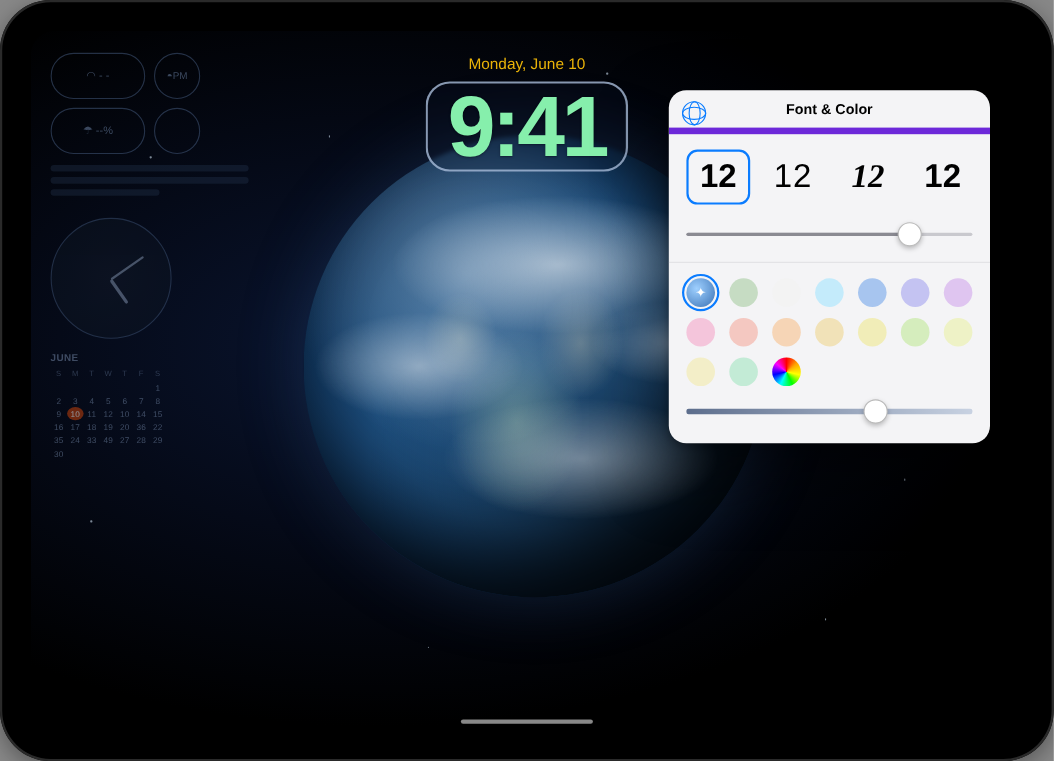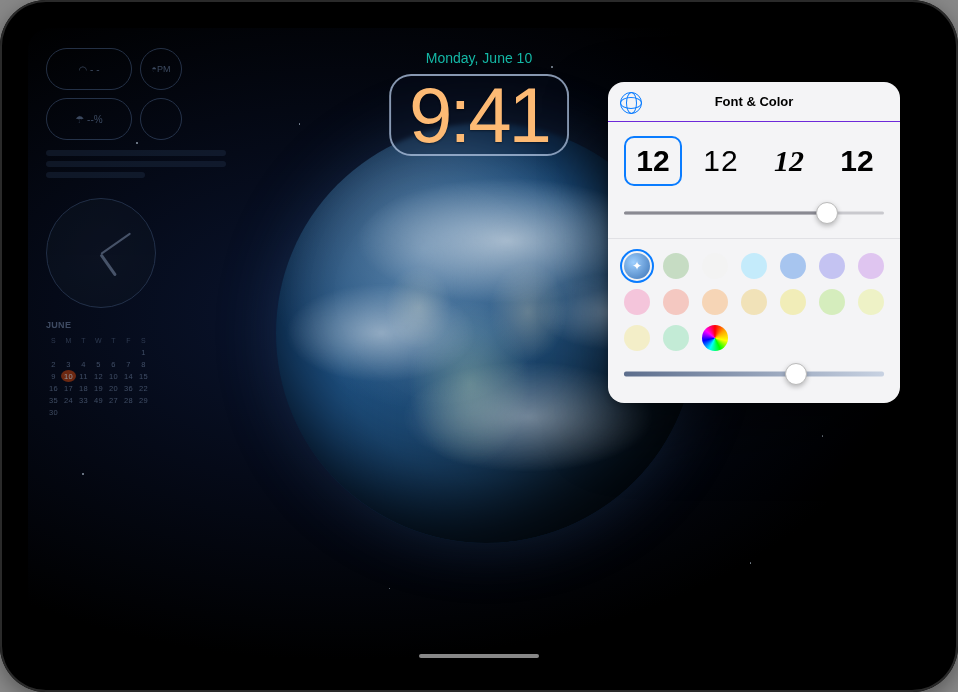--- a/index.html
+++ b/index.html
@@ -95,33 +95,33 @@
 .clockw::after{width:26px;height:2.5px;transform:rotate(55deg);}
 .cal { color:#6d809f; font-size:8px; letter-spacing:.3px; }
 .cal .mname{font-size:9px;font-weight:600;margin-bottom:4px;text-transform:uppercase;display:block;}
 .cal table{border-collapse:collapse;}
 .cal td,.cal th{width:15px;height:12px;text-align:center;font-weight:400;font-size:7.5px;color:#6d809f;}
 .cal th{font-size:7px;color:#4d5e7a;}
 .cal .today{background:#c2410c;color:#fff;border-radius:50%;}
 
 .datebar {
   position:absolute; top:22px; left:50%; transform:translateX(-50%);
-  color:#14b8a6; font-size:14px; font-weight:500;
+  color:#eab308; font-size:14px; font-weight:500;
 }
 .clockbox {
   position:absolute; top:46px; left:50%; transform:translateX(-50%);
   padding: 0 18px;
   border:2px solid rgba(180,200,230,.75);
   border-radius:22px;
   background: rgba(10,20,40,.25);
   backdrop-filter: blur(2px);
 }
 .clockbox .time {
-  font-size:78px; line-height:1; font-weight:400;
-  color:#fdba74;
+  font-size:78px; line-height:1; font-weight:700;
+  color:#86efac;
   letter-spacing:-3px;
   text-shadow:0 1px 2px rgba(0,0,0,.4);
 }
 
 .swipe {
   position:absolute; bottom:24px; left:50%; transform:translateX(-50%);
   text-align:center; color:#b6c2d4; font-size:12px; font-weight:500;
 }
 .swipe .dots { margin-top:6px; display:flex; gap:6px; justify-content:center; background:rgba(60,60,70,.5); padding:5px 10px; border-radius:12px; width:fit-content; margin-left:auto;margin-right:auto;}
 .swipe .dot{width:5px;height:5px;border-radius:50%;background:#888;}
@@ -133,21 +133,21 @@
   width:292px; background:#f4f4f6;
   border-radius:16px;
   box-shadow:0 26px 60px rgba(0,0,0,.5), 0 2px 8px rgba(0,0,0,.25);
   overflow:hidden;
   font-size:13px;
 }
 .popover::before{
   content:"";position:absolute;left:-10px;top:22px;
   border:10px solid transparent;border-right-color:#f4f4f6;
 }
-.pop-head{display:flex;align-items:center;justify-content:center;position:relative;height:40px;border-bottom:1px solid #6d28d9;}
+.pop-head{display:flex;align-items:center;justify-content:center;position:relative;height:40px;border-bottom:6px solid #6d28d9;}
 .pop-head .title{font-weight:600;color:#000;}
 .globe{position:absolute;left:12px;top:10px;width:22px;height:22px;border:1.6px solid #0a7cff;border-radius:50%;display:flex;align-items:center;justify-content:center;}
 .globe::before{content:"";position:absolute;width:20px;height:10px;border:1.4px solid #0a7cff;border-radius:50%;}
 .globe::after{content:"";position:absolute;width:9px;height:20px;border:1.4px solid #0a7cff;border-radius:50%;}
 .fonts-row{display:flex;gap:10px;padding:14px 16px 8px;overflow:hidden;align-items:center;}
 .fopt{
   min-width:58px;height:50px;display:flex;align-items:center;justify-content:center;
   font-size:30px;font-weight:700;color:#000;border-radius:10px;
 }
 .fopt.sel{border:2.5px solid #0a7cff;}

